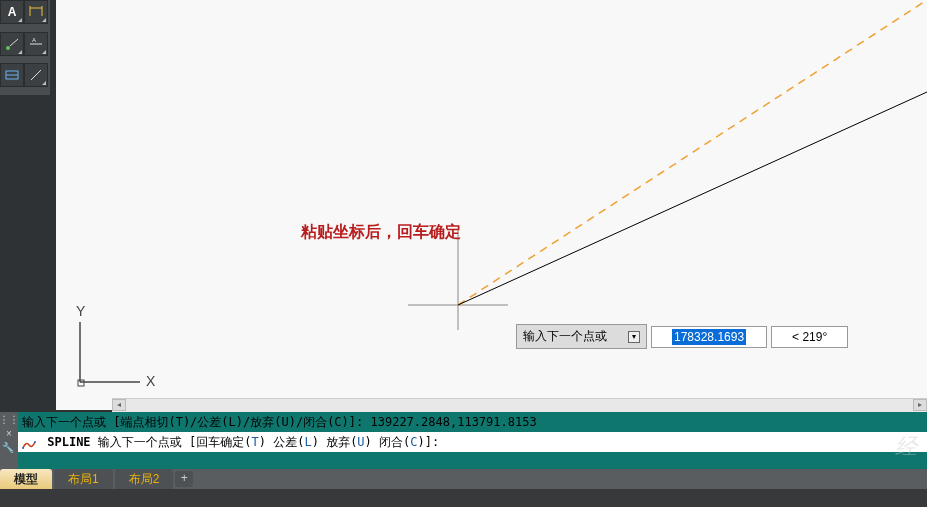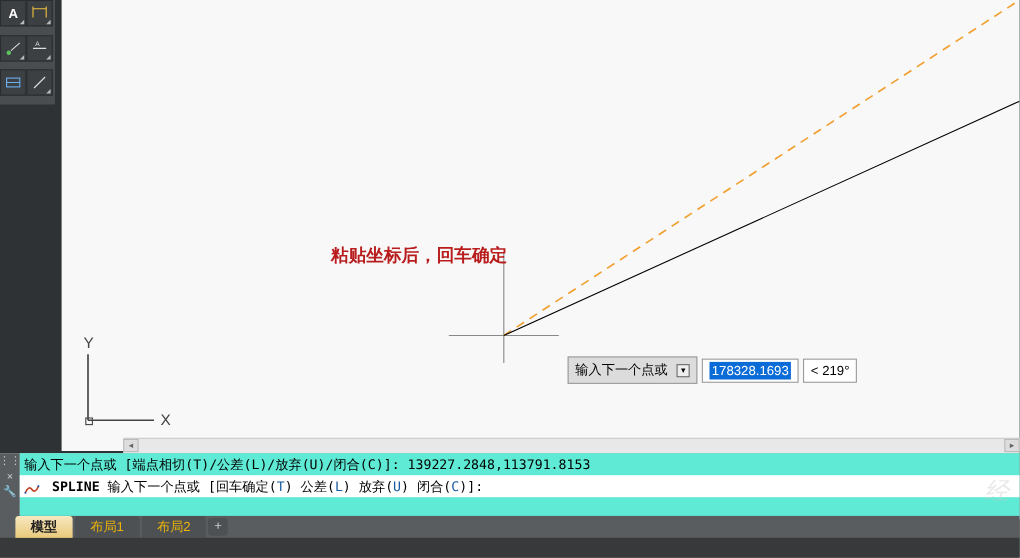--- a/index.html
+++ b/index.html
@@ -4,38 +4,38 @@
 <style>
 * { margin: 0; padding: 0; box-sizing: border-box; }
 body { font-family: "Microsoft YaHei", SimSun, Arial, sans-serif; font-size: 12px; background: #2e3234; width: 927px; height: 507px; overflow: hidden; position: relative; }
 .toolbar-left { position: absolute; left: 0; top: 0; width: 50px; height: 95px; background: #4a4d50; display: flex; flex-wrap: wrap; }
 .tool-btn { width: 24px; height: 24px; background: #3d4043; border: 1px solid #2a2d30; display: flex; align-items: center; justify-content: center; cursor: pointer; color: #ddd; position: relative; }
 .tool-btn .tri { position: absolute; right: 1px; bottom: 1px; width: 0; height: 0; border-left: 4px solid transparent; border-bottom: 4px solid #bbb; }
 .canvas { position: absolute; left: 56px; top: 0; right: 0; height: 410px; background: #f8f8f8; }
 .canvas svg { width: 100%; height: 100%; }
 .annotation { position: absolute; left: 245px; top: 222px; color: #b91c1c; font-weight: bold; font-size: 16px; }
 .dyn-input { position: absolute; left: 460px; top: 324px; display: flex; align-items: center; gap: 4px; }
-.dyn-box { background: #dcdcdc; border: 1px solid #999; padding: 3px 6px; font-size: 12px; display: flex; align-items: center; gap: 8px; }
+.dyn-box { background: #dcdcdc; border: 1px solid #999; padding: 3px 6px; font-size: 12px; display: flex; align-items: center; gap: 21px; }
 .dyn-box .dd { width: 12px; height: 12px; border: 1px solid #666; background: #eee; display: inline-flex; align-items: center; justify-content: center; font-size: 8px; }
-.dyn-coord { background: #fff; border: 1px solid #999; padding: 3px 6px; font-size: 12px; }
+.dyn-coord { background: #fff; border: 1px solid #999; padding: 3px 20px; font-size: 12px; }
 .dyn-coord .sel { background: #0a6cd6; color: #fff; padding: 1px 2px; }
 .scrollbar-h { position: absolute; left: 56px; top: 398px; right: 0; height: 14px; background: #e8e8e8; border-top: 1px solid #ccc; }
 .scroll-btn { position: absolute; top: 0; width: 14px; height: 12px; background: #ddd; border: 1px solid #bbb; font-size: 8px; text-align: center; line-height: 10px; color: #666; }
 .cmd-area { position: absolute; left: 0; top: 412px; right: 0; height: 60px; background: #d8d8d8; display: flex; }
 .cmd-left { width: 18px; background: #5a5d60; display: flex; flex-direction: column; }
 .cmd-left div { height: 14px; display: flex; align-items: center; justify-content: center; color: #ccc; font-size: 10px; cursor: pointer; }
-.cmd-text { flex: 1; background: #5eead4; font-family: SimSun, monospace; font-size: 12px; line-height: 16px; }
+.cmd-text { flex: 1; background: #0f766e; font-family: SimSun, monospace; font-size: 12px; line-height: 16px; }
 .cmd-history { padding: 2px 4px 0 4px; }
 .cmd-line { background: #fff; padding: 2px 4px; margin-top: 2px; }
 .cmd-line .icon-spline { display: inline-block; width: 14px; height: 10px; margin-right: 4px; vertical-align: middle; }
 .key-t { background: transparent; color: #1a5aa0; }
 .key-l { background: transparent; color: #1a5aa0; }
 .key-u { background: transparent; color: #1a5aa0; }
 .key-c { background: transparent; color: #1a5aa0; }
-.tabbar { position: absolute; left: 0; bottom: 18px; right: 0; height: 20px; background: #5a5d60; display: flex; align-items: center; padding-left: 14px; }
+.tabbar { position: absolute; left: 0; bottom: 18px; right: 0; height: 20px; background: #5a5d60; display: flex; align-items: center; }
 .tab { padding: 2px 14px; color: #eab308; font-size: 12px; background: #4e5154; margin-right: 2px; cursor: pointer; border-radius: 3px 3px 0 0; }
 .tab.active { background: linear-gradient(#f8e8c0, #e8c878); color: #222; font-weight: bold; }
 .tab-add { width: 18px; height: 16px; background: #4e5154; color: #ccc; text-align: center; line-height: 14px; border-radius: 3px; cursor: pointer; }
 .statusbar { position: absolute; left: 0; bottom: 0; right: 0; height: 18px; background: #38393b; }
 .watermark { position: absolute; right: 10px; top: 432px; color: #c8c8c8; opacity: 0.4; font-size: 22px; font-style: italic; pointer-events: none; }
 </style>
 </head>
 <body>
 
 <div class="toolbar-left">

